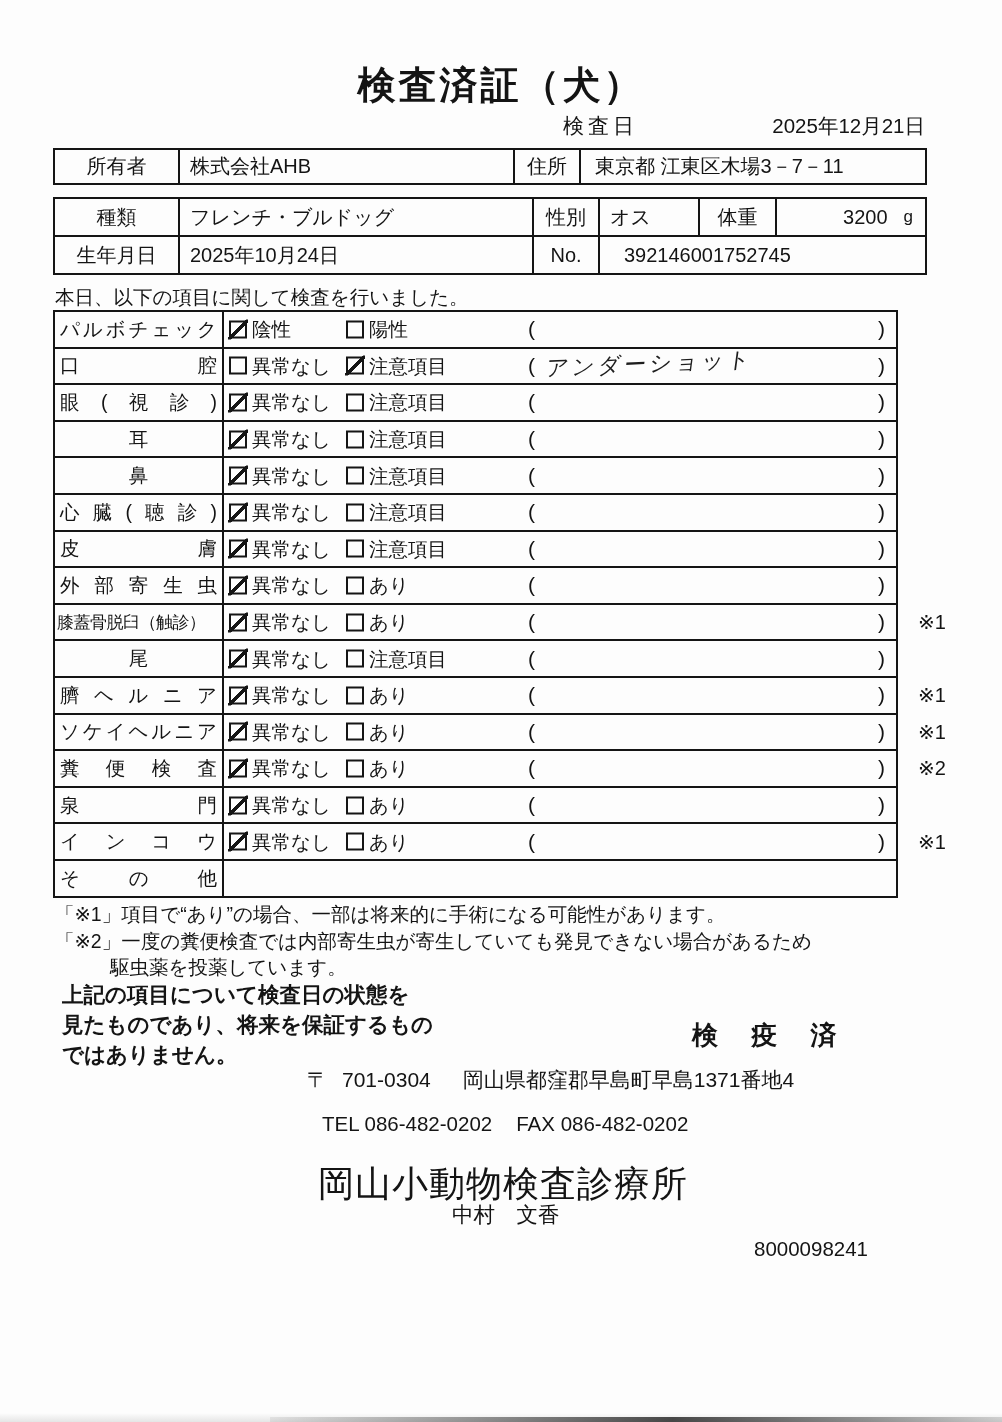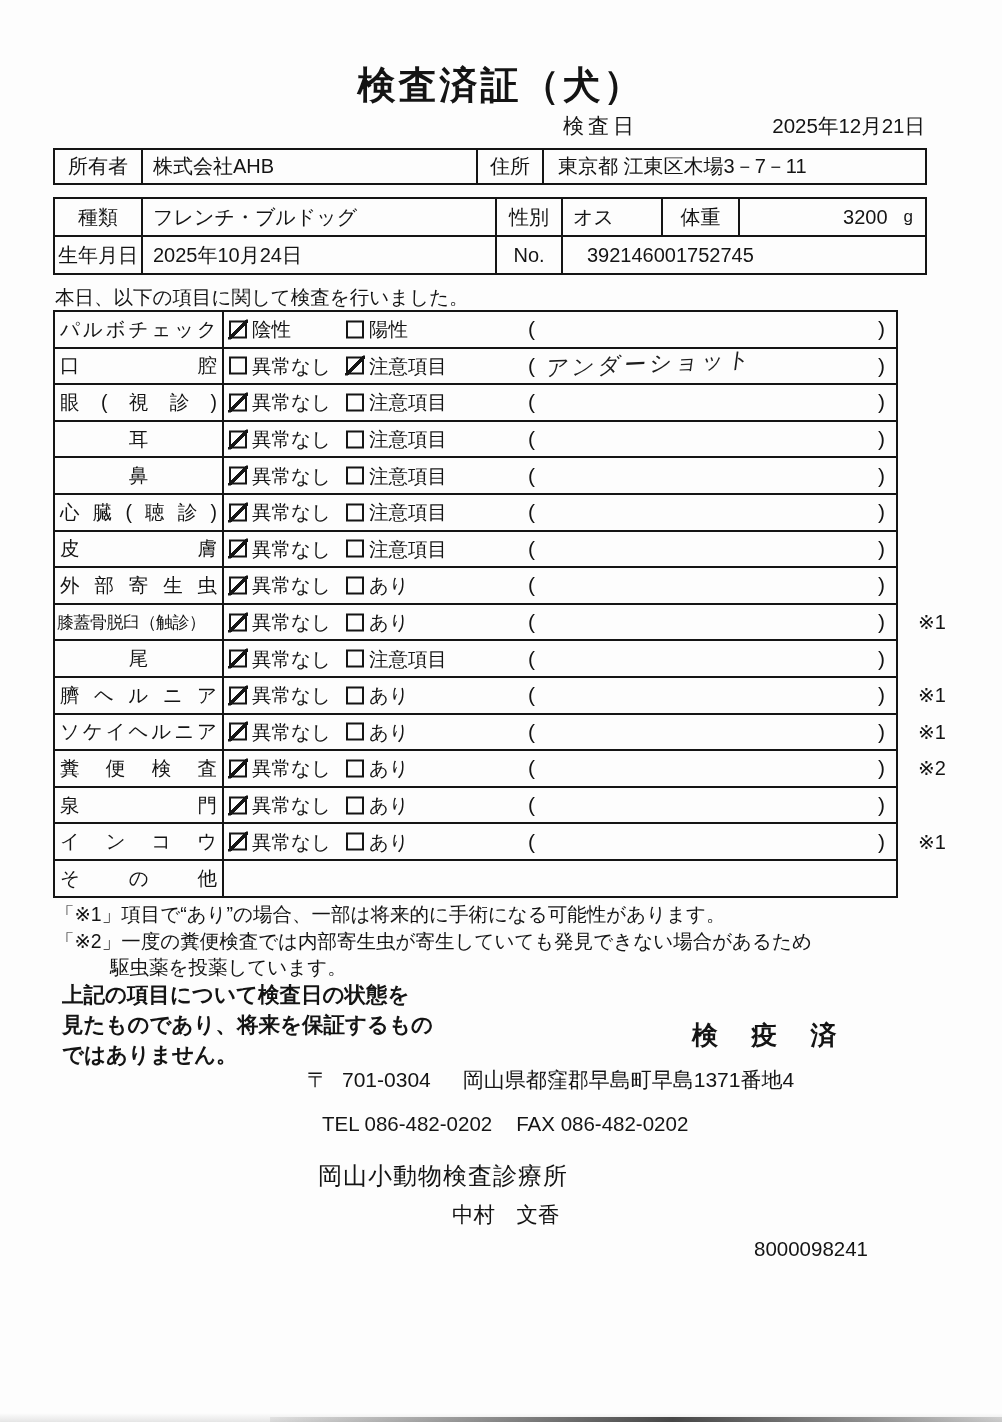--- a/index.html
+++ b/index.html
@@ -19,21 +19,21 @@
 
   
   .tbl { position:absolute; border:2px solid #151515; display:flex; flex-direction:column; box-sizing:border-box; background:#fdfdfd; }
   .trow { display:flex; flex:1; }
   .trow.divided { border-bottom:2px solid #151515; }
   .c { display:flex; align-items:center; box-sizing:border-box; font-size:20px; font-weight:500; white-space:nowrap; }
   .c.rb { border-right:2px solid #151515; }
   .c.center { justify-content:center; }
   .t1 { left:53px; top:148px; width:874px; height:37px; }
   .t2 { left:53px; top:197px; width:874px; height:78px; }
-  .w-a { width:88px; } .w-b { width:354px; padding-left:10px; }
+  .w-a { width:125px; } .w-b { width:354px; padding-left:10px; }
   .w-c { width:66px; } .w-d { width:100px; padding-left:10px; }
   .w-e { width:77px; } .w-f { flex:1; justify-content:flex-end; padding-right:12px; }
   .t1 .w-b { width:335px; } .t1 .w-f { justify-content:flex-start; padding-left:14px; }
   .unit { font-size:17px; margin-left:16px; }
   .w-no { flex:1; padding-left:24px; }
 
   .intro { left:55px; top:284px; font-size:19.5px; font-weight:500; }
 
   
   .checklist { left:53px; top:310px; width:845px; border:2px solid #151515; box-sizing:border-box; background:#fdfdfd; }
@@ -59,21 +59,21 @@
 
   
   .fn { font-size:19.5px; font-weight:500; white-space:nowrap; }
   .fn0 { left:55px; top:901px; } .fn1 { left:55px; top:928px; } .fn2 { left:110px; top:954px; }
   .disclaimer { left:62px; top:980px; font-size:21.5px; font-weight:700; line-height:30px; }
   .stamp { left:692px; top:1018px; font-size:26px; font-weight:600; letter-spacing:13px; white-space:nowrap; }
   .postal { left:307px; top:1066px; font-size:21px; font-weight:500; display:flex; align-items:baseline; white-space:nowrap; }
   .postal .code { margin-left:14px; } .postal .addr { margin-left:32px; }
   .telrow { left:322px; top:1112px; font-size:20.5px; font-weight:500; display:flex; white-space:nowrap; }
   .telrow .fax { margin-left:24px; }
-  .clinic { left:318px; top:1160px; font-size:24px; font-weight:500; letter-spacing:1px; }
+  .clinic { left:318px; top:1160px; font-size:36px; font-weight:500; letter-spacing:1px; }
   .vet { left:452px; top:1200px; font-size:21.5px; font-weight:500; }
   .serial { left:754px; top:1237px; font-size:20.5px; font-weight:500; }
 
   
   .smudge-soft { left:0; bottom:0; width:1002px; height:9px;
     background:linear-gradient(to top, rgba(120,120,120,0.18), rgba(120,120,120,0)); }
   .smudge-dark { left:270px; bottom:0; width:732px; height:5px;
     background:linear-gradient(to right, rgba(110,110,110,0.12), rgba(55,55,55,0.5) 28%, rgba(30,30,30,0.8) 55%, rgba(55,55,55,0.5) 82%, rgba(110,110,110,0.25)); }
 </style>
 </head>

